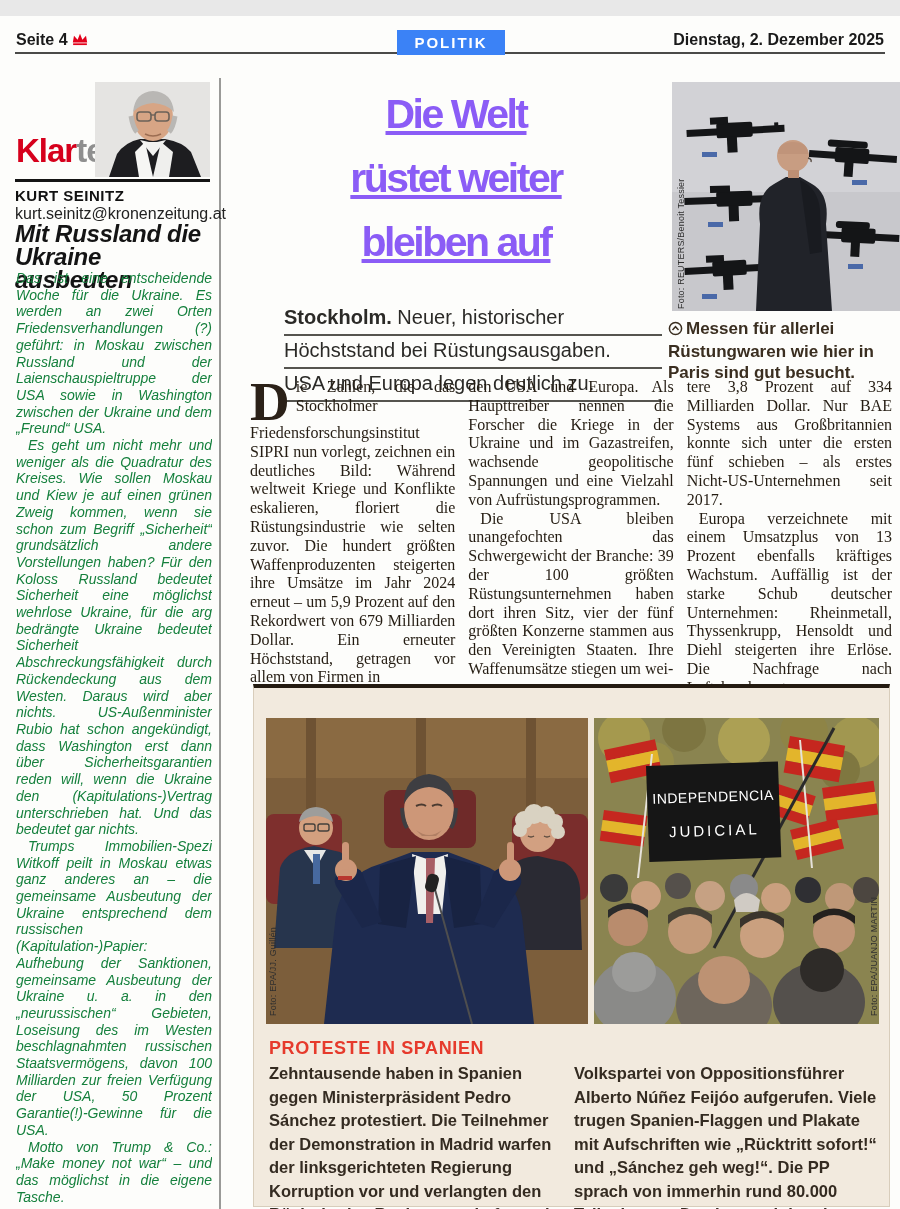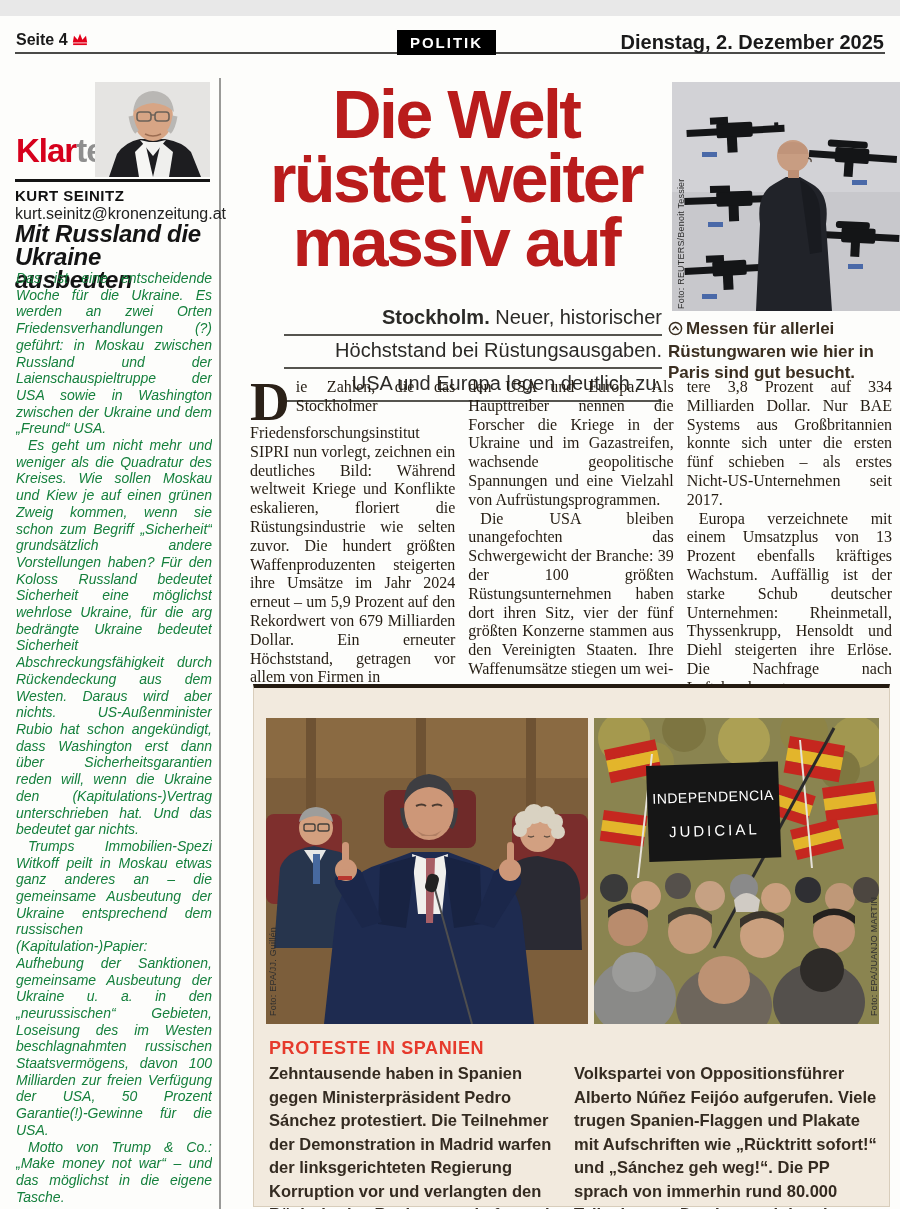--- a/index.html
+++ b/index.html
@@ -1,23 +1,23 @@
 <!DOCTYPE html>
 <html lang="de"><head>
 <meta charset="utf-8">
 <style>
   * { margin:0; padding:0; box-sizing:border-box; }
   body { background:#e8e8e8; font-family:"Liberation Sans", sans-serif; }
   .page { position:relative; width:900px; height:1209px; background:#fdfdfb; margin:16px auto; overflow:hidden; color:#1c1c1c; }
 
   
   .hdr-left  { position:absolute; left:16px;  top:15px; font-size:16px; font-weight:bold; color:#1a1a1a; }
-  .hdr-date  { position:absolute; right:16px; top:15px; font-size:20px; font-weight:bold; color:#1a1a1a; }
+  .hdr-date  { position:absolute; right:16px; top:15px; font-size:16px; font-weight:bold; color:#1a1a1a; }
   .hdr-rule  { position:absolute; left:15px; top:36px; width:870px; height:2px; background:#4a4a48; }
-  .politik-box { position:absolute; left:397px; top:14px; width:99px; height:25px; background:#000000;
+  .politik-box { position:absolute; left:397px; top:14px; width:108px; height:25px; background:#3b82f6;
                  color:#fff; font-size:15px; font-weight:bold; letter-spacing:2px; text-align:center; line-height:25px; }
   .crown { display:inline-block; vertical-align:-1px; margin-left:4px; }
 
   
   .v-div { position:absolute; left:219px; top:62px; width:2px; height:1134px; background:#9a9a98; }
   .pg-bottom { position:absolute; left:15px; top:1196px; width:870px; height:2px; background:#5a5a58; }
 
   
   .kl-logo { position:absolute; left:16px; top:116px; font-size:33px; font-weight:bold; letter-spacing:-1px; }
   .kl-logo .red  { color:#d6001c; }
@@ -29,23 +29,23 @@
   .kl-mail   { position:absolute; left:15px; top:189px; width:195px; text-align:center; font-size:16px; color:#222; }
   .kl-title  { position:absolute; left:15px; top:206px; width:198px; font-size:24px; line-height:23px;
                font-weight:bold; font-style:italic; color:#141414; letter-spacing:-0.3px; }
   .kl-body   { position:absolute; left:16px; top:254px; width:196px; height:938px; overflow:hidden;
                font-size:14px; line-height:16.7px; font-style:italic; color:#15803d;
                text-align:justify; hyphens:auto; }
   .kl-body p + p { text-indent:12px; }
 
   
   .headline { position:absolute; left:250px; top:66px; width:412px; text-align:center;
-              font-weight:bold; font-size:68px; line-height:64px; letter-spacing:-2.5px; color:#b91c1c; }
+              font-weight:bold; font-size:41px; line-height:64px; letter-spacing:-2.5px; color:#8b5cf6;text-decoration:underline; }
   .subhead  { position:absolute; left:284px; top:287px; width:378px; }
-  .subhead .row { font-size:20px; color:#2b2a27; text-align:right; padding:3px 0 5px;
+  .subhead .row { font-size:20px; color:#2b2a27; text-align:left; padding:3px 0 5px;
                   border-bottom:2px solid #55544f; }
   .subhead .row b { font-weight:bold; }
 
   
   .gun-photo { position:absolute; left:672px; top:66px; width:228px; height:229px; }
   .credit { position:absolute; font-size:9px; color:#2e2e2e; white-space:nowrap;
             transform:rotate(-90deg); transform-origin:0 0; letter-spacing:0.2px; }
   .cap { position:absolute; left:668px; top:302px; width:228px; font-size:17px; line-height:21px;
          font-weight:bold; color:#3a2e20; }
 
@@ -114,21 +114,21 @@
   <div class="kl-body">
     <p>Das ist eine entscheidende Woche für die Ukraine. Es werden an zwei Orten Friedensverhandlungen (?) geführt: in Moskau zwischen Russland und der Laienschauspieltruppe der USA sowie in Washington zwischen der Ukraine und dem „Freund“ USA.</p>
     <p>Es geht um nicht mehr und weniger als die Quadratur des Kreises. Wie sollen Moskau und Kiew je auf einen grünen Zweig kommen, wenn sie schon zum Begriff „Sicherheit“ grundsätzlich andere Vorstellungen haben? Für den Koloss Russland bedeutet Sicherheit eine möglichst wehrlose Ukraine, für die arg bedrängte Ukraine bedeutet Sicherheit Abschreckungsfähigkeit durch Rückendeckung aus dem Westen. Daraus wird aber nichts. US-Außenminister Rubio hat schon angekündigt, dass Washington erst dann über Sicherheitsgarantien reden will, wenn die Ukraine den (Kapitulations-)Vertrag unterschrieben hat. Und das bedeutet gar nichts.</p>
     <p>Trumps Immobilien-Spezi Witkoff peilt in Moskau etwas ganz anderes an – die gemeinsame Ausbeutung der Ukraine entsprechend dem russischen (Kapitulation-)Papier: Aufhebung der Sanktionen, gemeinsame Ausbeutung der Ukraine u. a. in den „neurussischen“ Gebieten, Loseisung des im Westen beschlagnahmten russischen Staatsvermögens, davon 100 Milliarden zur freien Verfügung der USA, 50 Prozent Garantie(!)-Gewinne für die USA.</p>
     <p>Motto von Trump &amp; Co.: „Make money not war“ – und das möglichst in die eigene Tasche.</p>
   </div>
 
   <div class="headline">
     <div>Die Welt</div>
     <div>rüstet weiter</div>
-    <div>massiv auf</div>
+    <div>bleiben auf</div>
   </div>
 
   <div class="subhead">
     <div class="row"><b>Stockholm.</b><span> Neuer, historischer</span></div>
     <div class="row"><b></b><span>Höchststand bei Rüstungsausgaben.</span></div>
     <div class="row"><b></b><span>USA und Europa legen deutlich zu.</span></div>
   </div>
 
   <div class="gun-photo">
     <svg width="228" height="229" viewBox="0 0 228 229">

